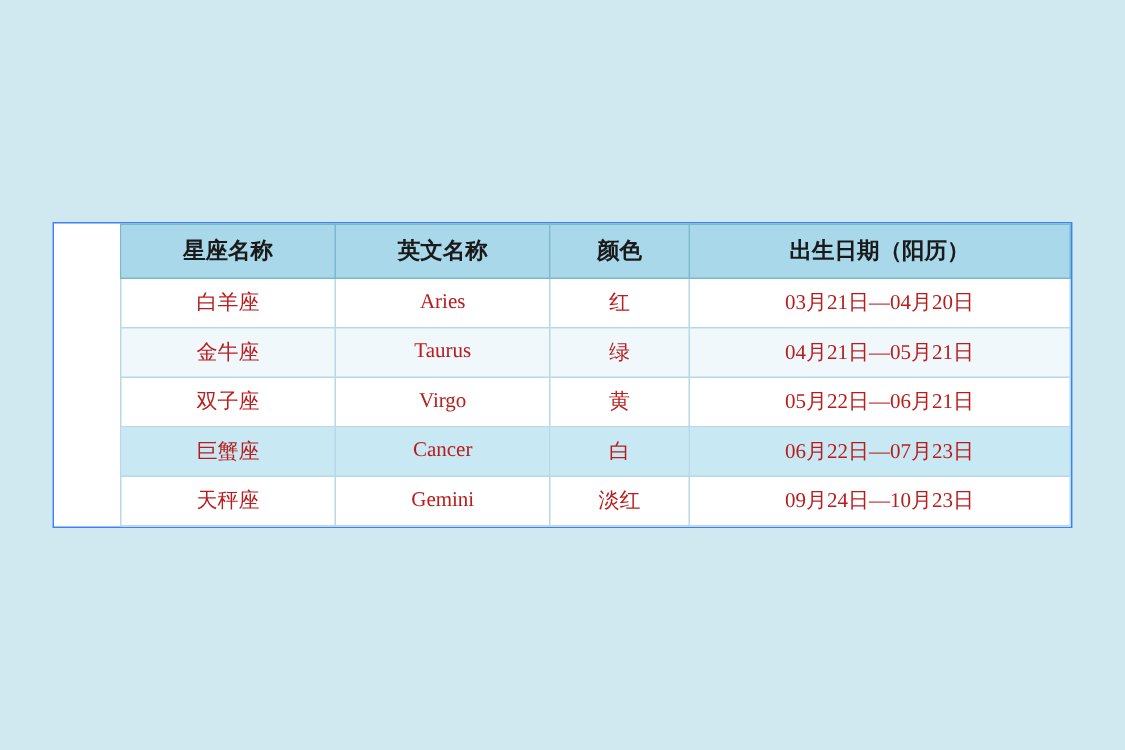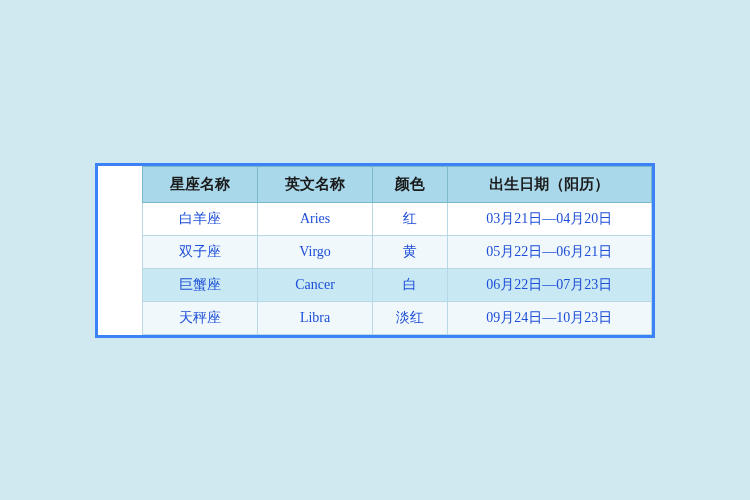--- a/index.html
+++ b/index.html
@@ -8,22 +8,22 @@
       height: 500px;
       background: #d0e8f0;
       display: flex;
       align-items: center;
       justify-content: center;
       font-family: "SimSun", "宋体", serif;
       font-size: 14px;
     }
     .table-wrapper {
       background: #fff;
-      border: 3px solid #3b82f6;
-      width: 560px;
+      border: 1px solid #3b82f6;
+      width: 680px;
       padding-left: 44px;
     }
     table {
       width: 100%;
       border-collapse: collapse;
     }
     thead tr {
       background: #a8d8ea;
     }
     thead th {
@@ -37,21 +37,21 @@
     tbody tr {
       background: #ffffff;
     }
     tbody tr:nth-child(even) {
       background: #f0f8fc;
     }
     tbody td {
       border: 1px solid #b8d8e8;
       padding: 7px 12px;
       text-align: center;
-      color: #1d4ed8;
+      color: #b91c1c;
       font-size: 14px;
     }
     .highlighted {
       background: #c8e8f4 !important;
     }
   </style>
 </head>
 <body>
 
 <div class="table-wrapper">
@@ -65,32 +65,38 @@
       </tr>
     </thead>
     <tbody id="table-body">
     <tr>
           <td>白羊座</td>
           <td>Aries</td>
           <td>红</td>
           <td>03月21日—04月20日</td>
         </tr>
         <tr>
+          <td>金牛座</td>
+          <td>Taurus</td>
+          <td>绿</td>
+          <td>04月21日—05月21日</td>
+        </tr>
+        <tr>
           <td>双子座</td>
           <td>Virgo</td>
           <td>黄</td>
           <td>05月22日—06月21日</td>
         </tr>
         <tr class="highlighted">
           <td>巨蟹座</td>
           <td>Cancer</td>
           <td>白</td>
           <td>06月22日—07月23日</td>
         </tr>
         <tr>
           <td>天秤座</td>
-          <td>Libra</td>
+          <td>Gemini</td>
           <td>淡红</td>
           <td>09月24日—10月23日</td>
         </tr>
       </tbody>
   </table>
 </div>
 
 </body></html>

